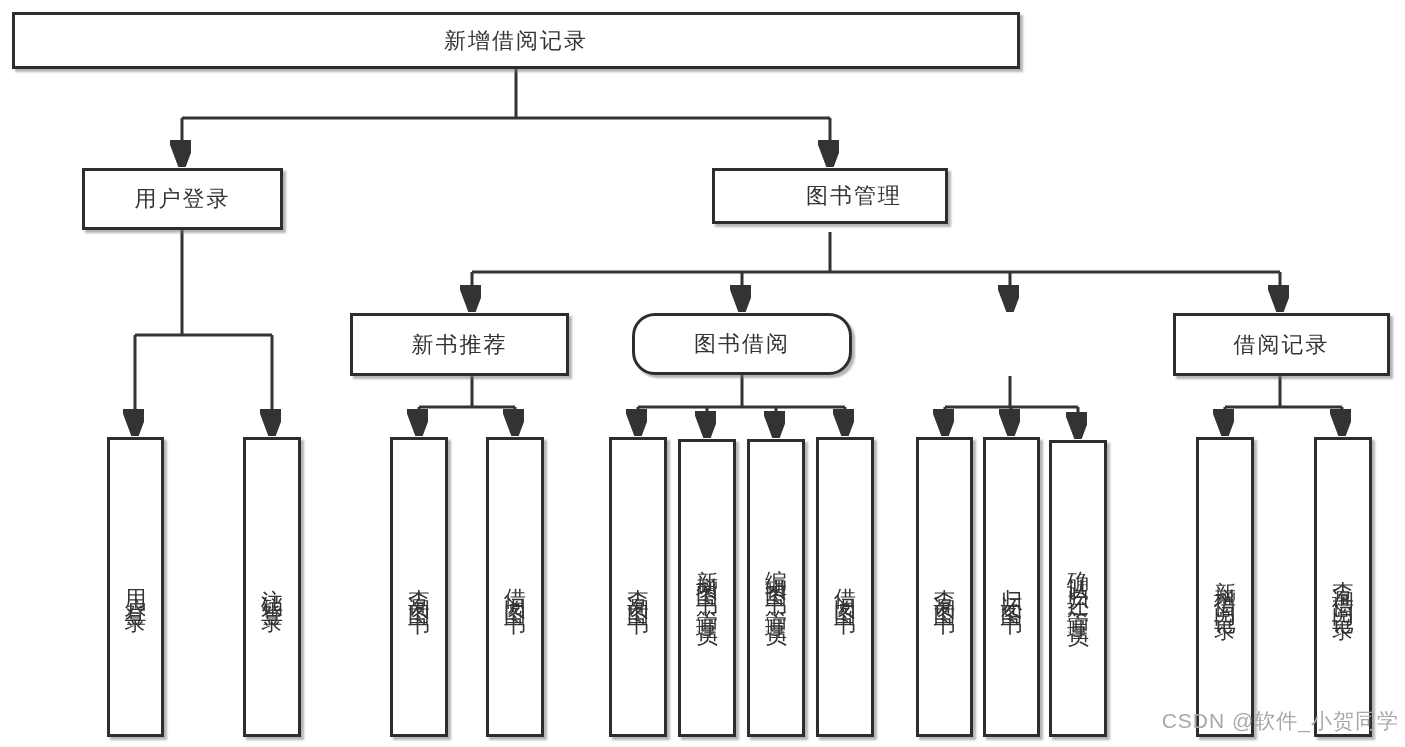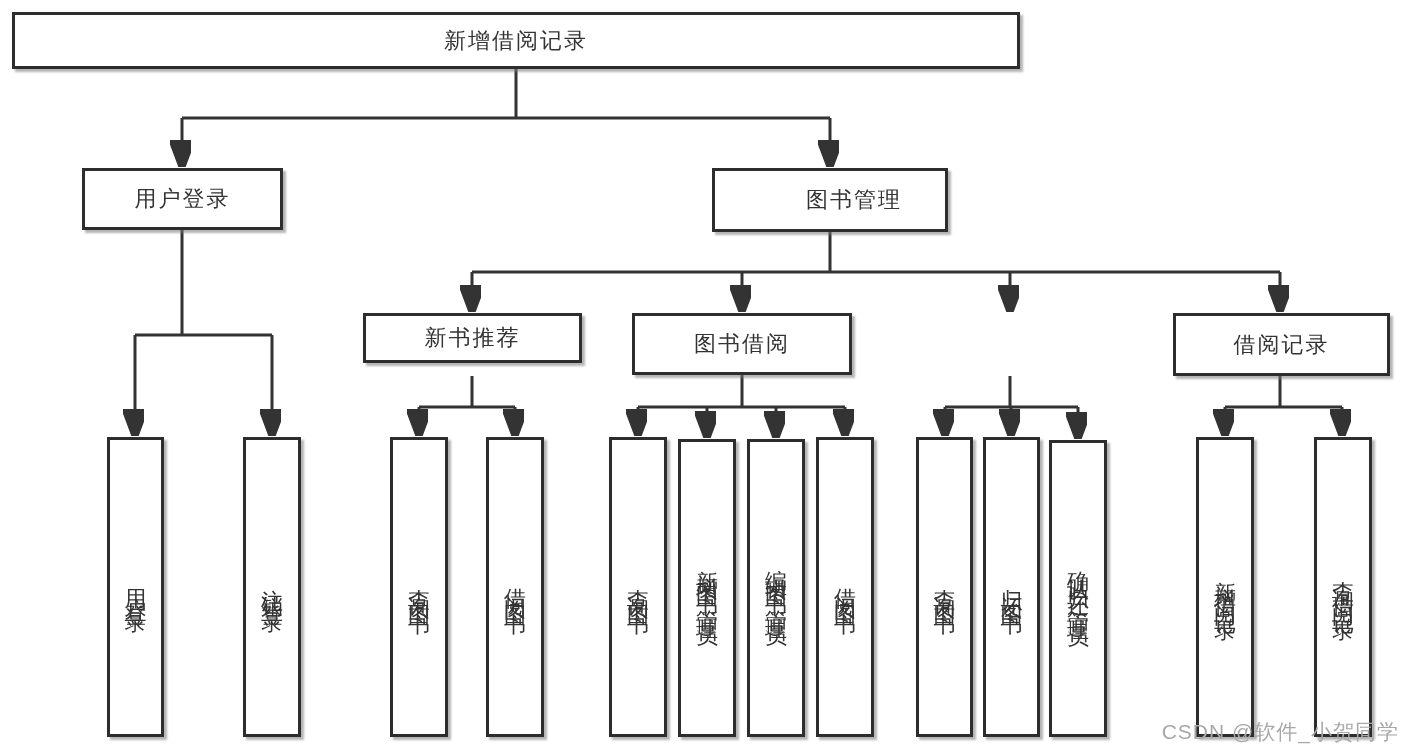--- a/index.html
+++ b/index.html
@@ -26,42 +26,42 @@
   .leaf{
     writing-mode:vertical-rl;
     text-orientation:mixed;
     letter-spacing:8px;
     line-height:1;
     font-size:22px;
   }
   
   .n-root{left:12px;top:12px;width:1008px;height:57px;}
   .n-login{left:82px;top:168px;width:201px;height:62px;}
-  .n-bookmgmt{left:712px;top:168px;width:236px;height:64px;padding-left:48px;}
-  .n-newbook{left:363px;top:313px;width:219px;height:50px;}
-  .n-borrow{left:632px;top:313px;width:220px;height:62px;}
+  .n-bookmgmt{left:712px;top:168px;width:236px;height:56px;padding-left:48px;}
+  .n-newbook{left:350px;top:313px;width:219px;height:63px;}
+  .n-borrow{left:632px;top:313px;width:220px;height:62px;border-radius:23px;}
   .n-current{left:903px;top:313px;width:214px;height:63px;}
   .n-records{left:1173px;top:313px;width:217px;height:63px;}
   
   .n-a1{left:107px;top:437px;width:57px;height:300px;}
   .n-a2{left:243px;top:437px;width:58px;height:300px;}
   .n-b1{left:390px;top:437px;width:58px;height:300px;}
   .n-b2{left:486px;top:437px;width:58px;height:300px;}
   .n-c1{left:609px;top:437px;width:58px;height:300px;}
   .n-c2{left:678px;top:439px;width:58px;height:298px;}
   .n-c3{left:747px;top:439px;width:58px;height:298px;}
   .n-c4{left:816px;top:437px;width:58px;height:300px;}
   .n-d1{left:916px;top:437px;width:57px;height:300px;}
   .n-d2{left:983px;top:437px;width:57px;height:300px;}
   .n-d3{left:1049px;top:440px;width:58px;height:297px;}
   .n-e1{left:1196px;top:437px;width:58px;height:300px;}
   .n-e2{left:1314px;top:437px;width:58px;height:300px;}
   .watermark{
     position:absolute;
-    right:6px;bottom:1px;
+    right:6px;bottom:12px;
     font-size:21px;
     letter-spacing:1px;
     color:#a8a8a8;
     z-index:5;
     text-align:right;
   }
   svg path{stroke:#333333;stroke-width:3;fill:none;}
   svg .ah{fill:#333333;stroke:#333333;}
 </style>
 </head>

